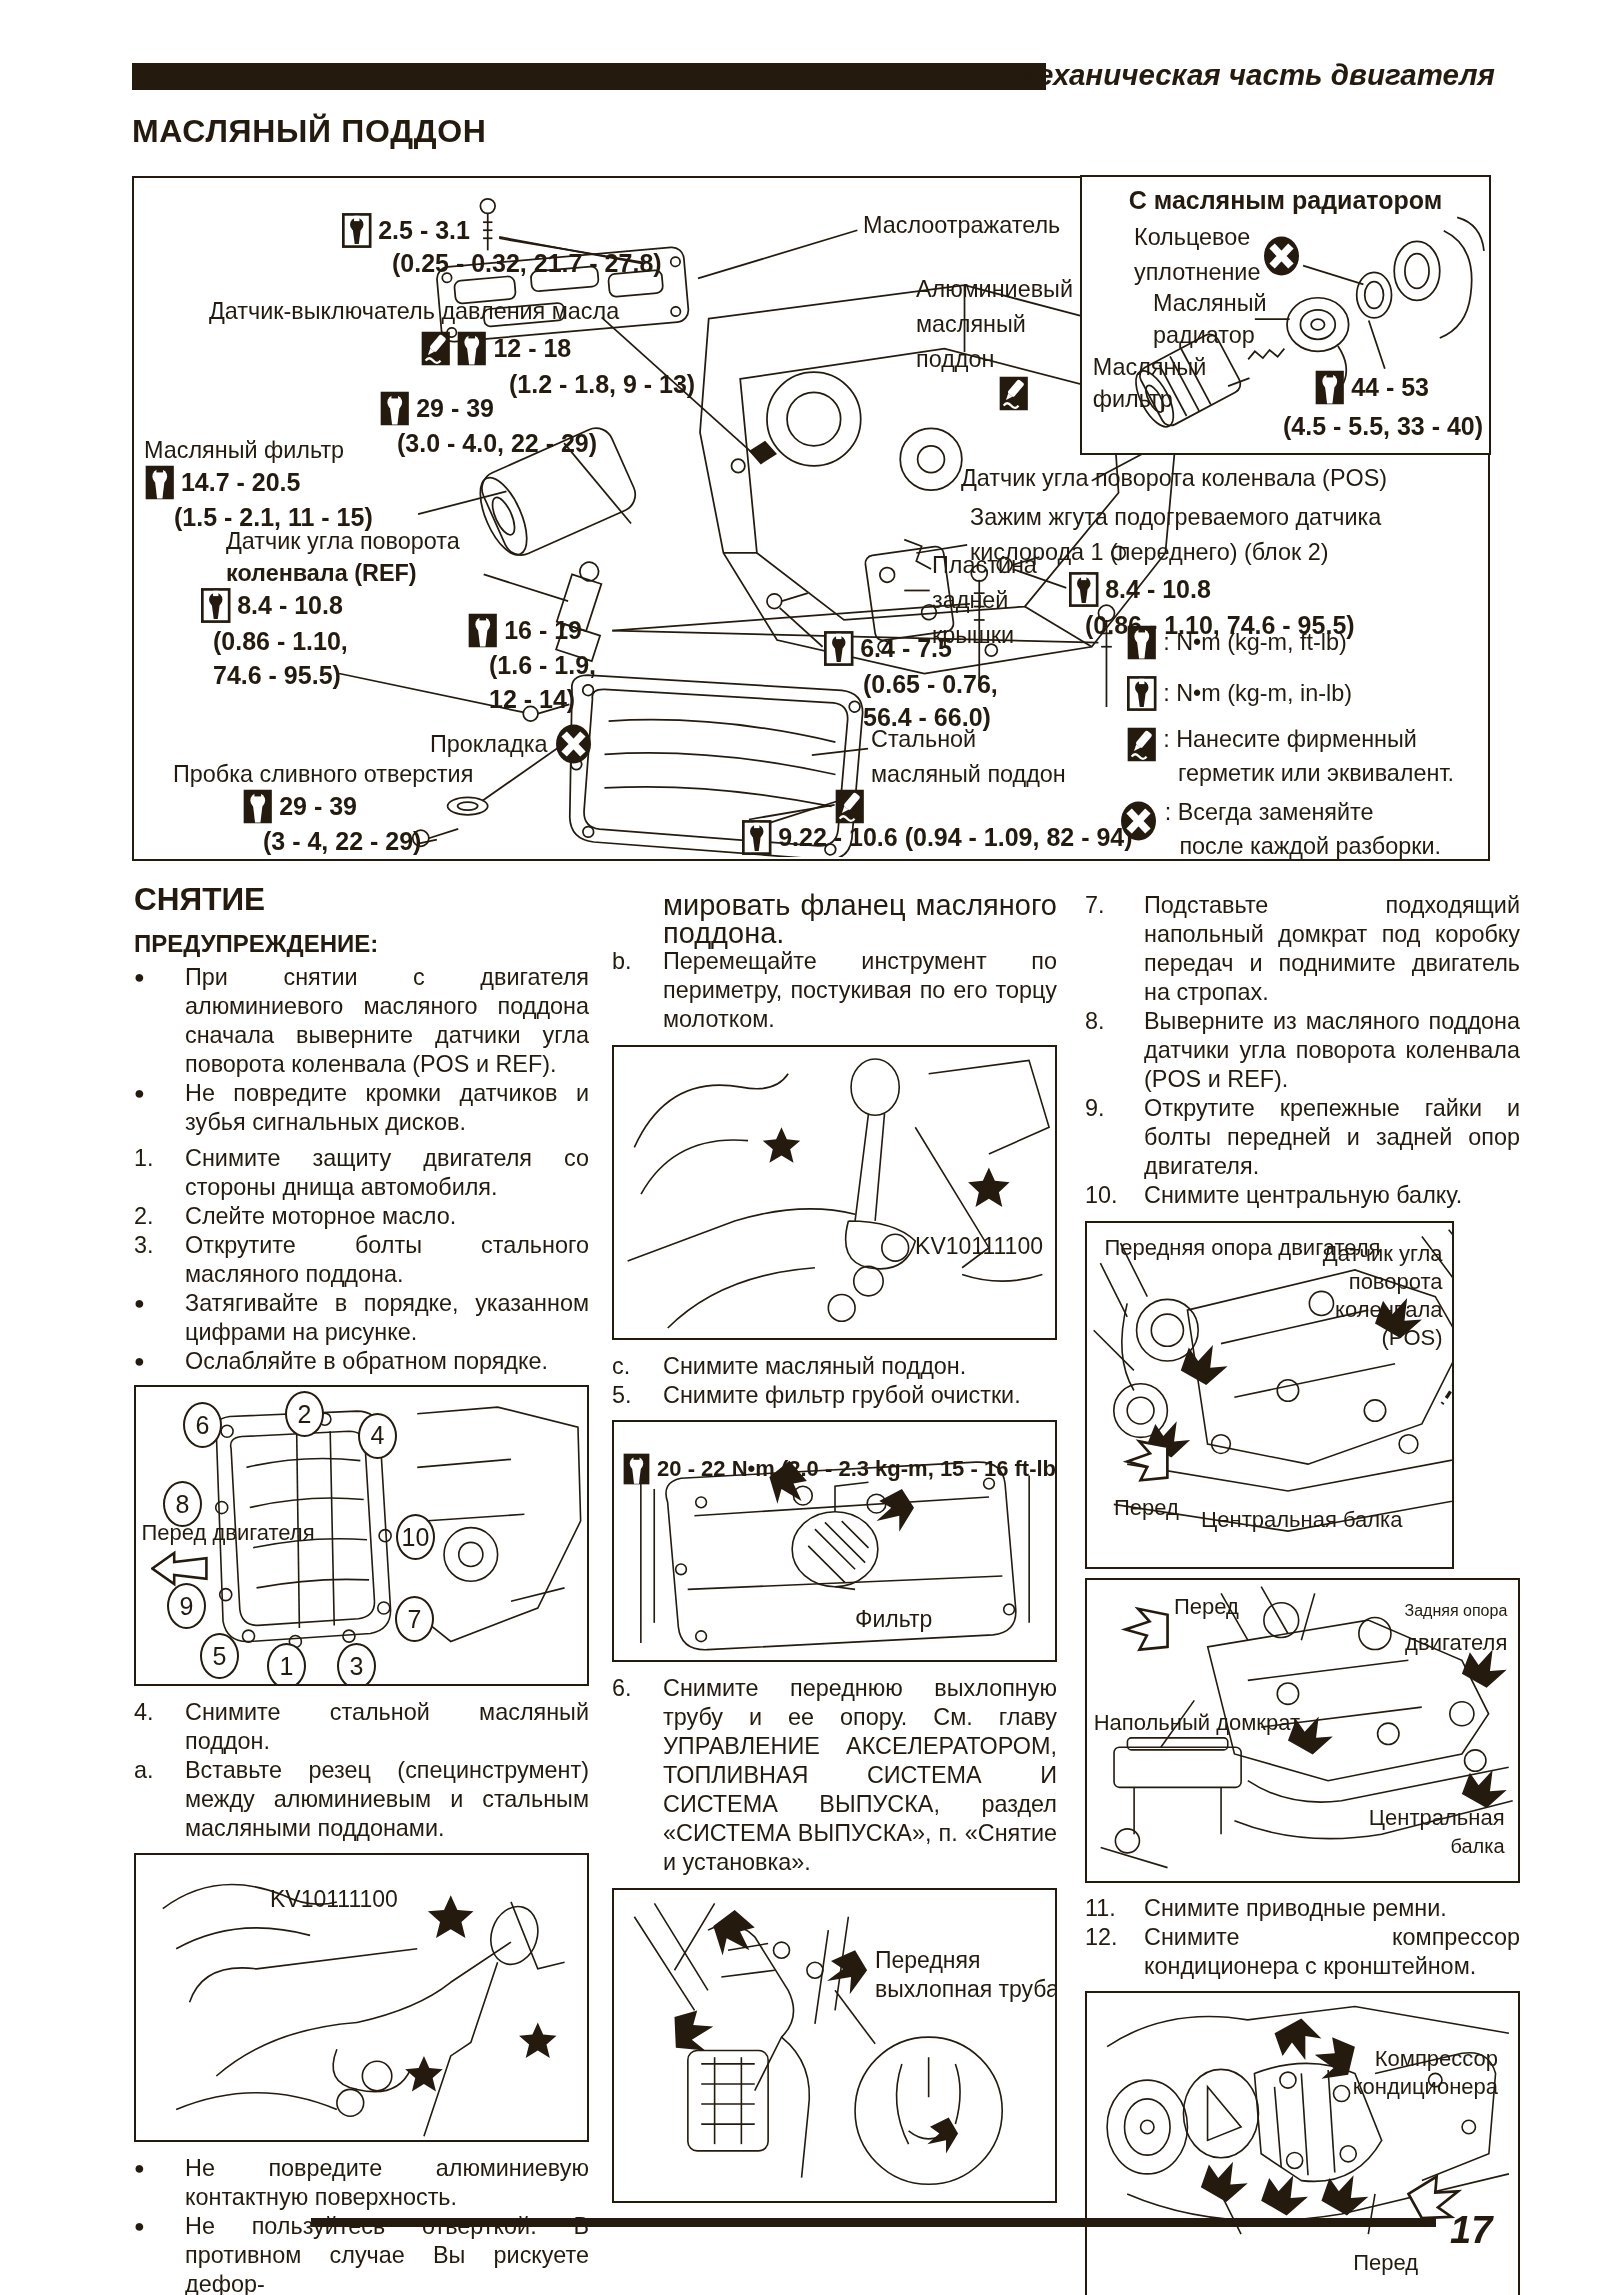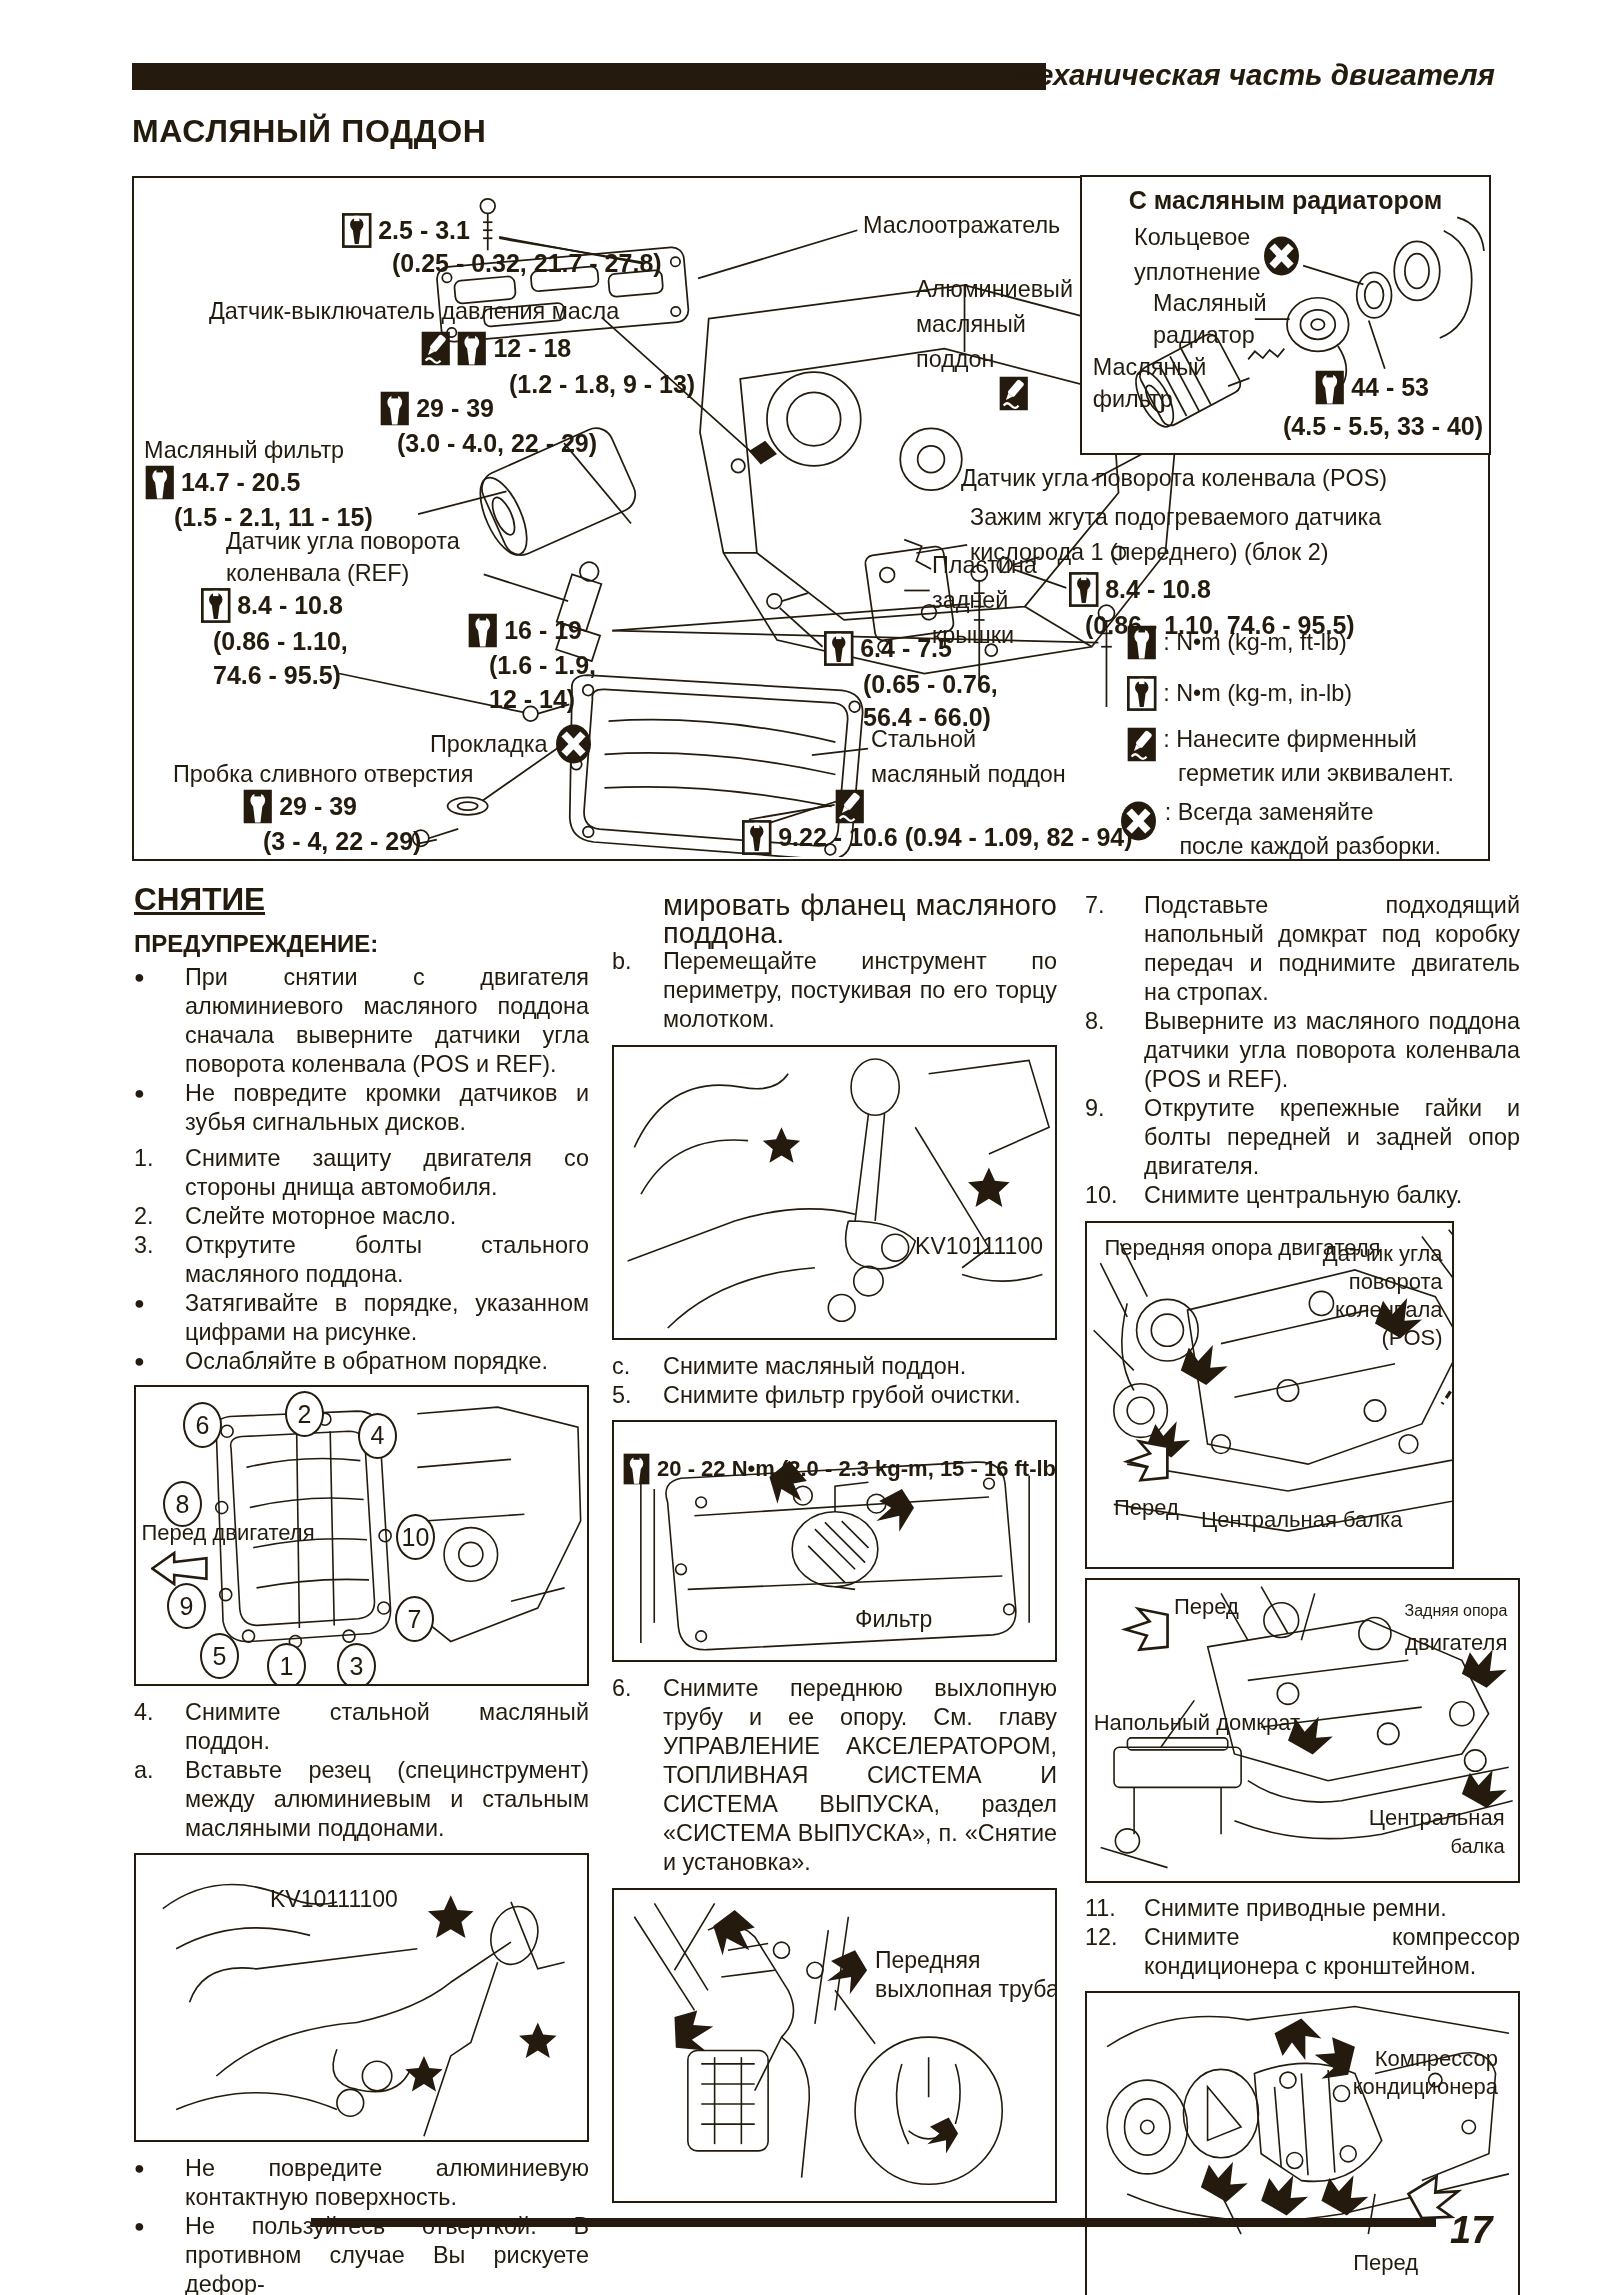--- a/index.html
+++ b/index.html
@@ -11,21 +11,21 @@
   .htext{position:absolute;font-size:29.5px;font-weight:bold;font-style:italic;white-space:nowrap;}
   .ptitle{position:absolute;font-size:32px;font-weight:bold;letter-spacing:0.7px;white-space:nowrap;}
   .fig{position:absolute;border:2.7px solid var(--ink);background:#fff;box-sizing:border-box;}
   .figflow{position:relative;border:2.7px solid var(--ink);background:#fff;box-sizing:border-box;overflow:hidden;}
   .lbl{position:absolute;font-size:23.4px;line-height:1.05;white-space:nowrap;}
   .b{font-weight:bold;}
   .tqrow{position:absolute;display:flex;align-items:center;gap:6.7px;white-space:nowrap;}
   .tq{font-size:25px;font-weight:bold;white-space:nowrap;}
   .icn{display:inline-block;flex:none;}
   .col{position:absolute;}
-  .h1{font-size:31.5px;font-weight:bold;margin:0 0 12px 0;text-decoration:underline;}
+  .h1{font-size:31.5px;font-weight:bold;margin:0 0 12px 0;}
   .h2{font-size:24px;font-weight:bold;margin:0 0 5.4px 0;}
   .item{display:flex;margin:0;}
   .item .mk{flex:none;width:51px;font-size:23.4px;line-height:29px;font-weight:normal;}
   .item .mk.dot{font-size:18px;line-height:29px;}
   .item .tx{flex:1;font-size:23.4px;line-height:29px;text-align:justify;}
   .cont{font-size:29px;line-height:28px;text-align:justify;padding-left:51px;}
   .w3 .mk{width:59px;}
   .num{position:absolute;width:35px;height:42px;border:2.7px solid var(--ink);border-radius:50%;
        display:flex;align-items:center;justify-content:center;font-size:25px;background:#fff;} .gap10{height:6.7px;}
   svg{display:block;}
@@ -226,21 +226,21 @@
             <circle cx="22" cy="17" r="11" fill="#fff"></circle>
             <rect x="17" y="2" width="10" height="9" fill="#241b0e"></rect>
             <path d="M15 25 L29 25 L26 50 L18 50 Z" fill="#fff"></path>
           </svg>
         </span>
       <span class="tq">14.7 - 20.5</span>
     </div>
     <div class="lbl tq" style="left:40px;top:326px;">(1.5 - 2.1, 11 - 15)</div>
 
     <div class="lbl" style="left:92px;top:351px;">Датчик угла поворота</div>
-    <div class="lbl" style="left:92px;top:383px;">коленвала (REF)</div>
+    <div class="lbl" style="left:92px;top:383px;font-weight:bold;">коленвала (REF)</div>
     <div class="tqrow" style="left:67px;top:410px;">
       <span class="icn">
           <svg width="29.5" height="35" viewBox="0 0 44 52">
             <rect x="2" y="2" width="40" height="48" fill="#fff" stroke="#241b0e" stroke-width="4"></rect>
             <circle cx="22" cy="17" r="10" fill="#241b0e"></circle>
             <rect x="18" y="4" width="8" height="8" fill="#fff"></rect>
             <path d="M16 24 L28 24 L25 46 L19 46 Z" fill="#241b0e"></path>
           </svg>
         </span>
       <span class="tq">8.4 - 10.8</span>

